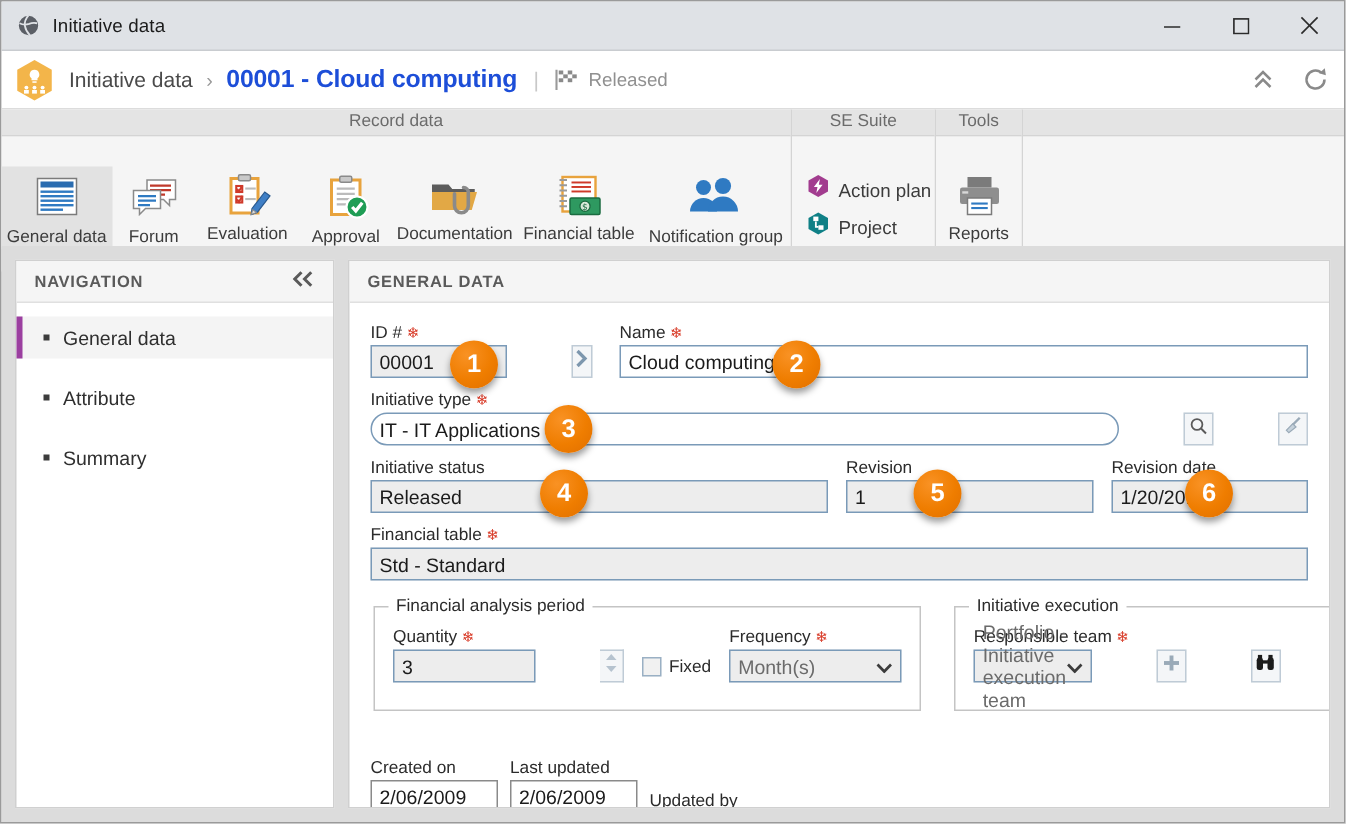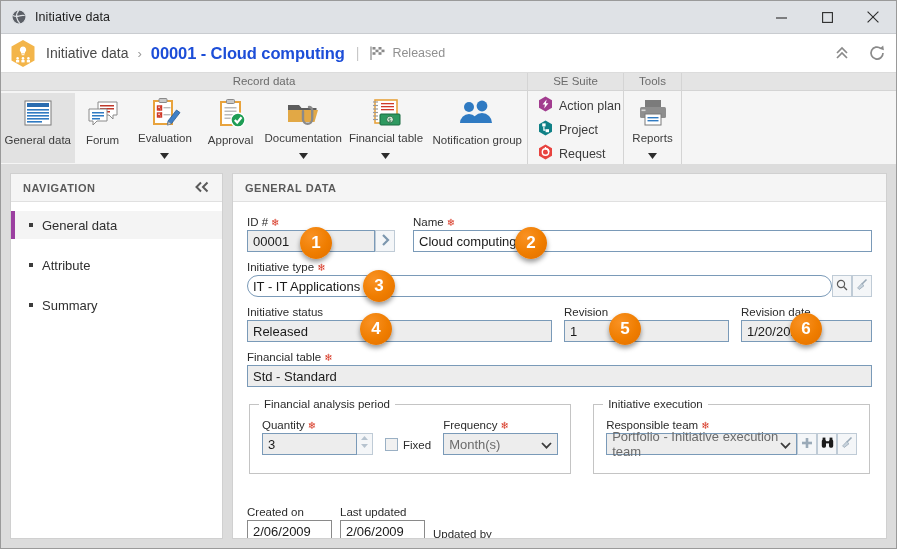--- a/index.html
+++ b/index.html
@@ -62,21 +62,21 @@
     display:flex;flex-direction:column;
     border-right:1px solid #d4d4d4;
     height:92px;box-sizing:border-box;
   }
   .grp.last{border-right:1px solid #d4d4d4;}
   .grp-title{
     height:17px;line-height:17px;text-align:center;
     font-size:11.5px;color:#6b6b6b;background:#e4e4e4;
     border-bottom:1px solid #d4d4d4;
   }
-  .grp-body{flex:1;display:flex;align-items:center;padding-top:0;background:#f5f5f5;}
+  .grp-body{flex:1;display:flex;align-items:flex-start;padding-top:20px;background:#f5f5f5;}
   .grp-filler{flex:1;height:92px;display:flex;flex-direction:column;}
   .grp-filler .grp-title{background:#e4e4e4;border-bottom:1px solid #d4d4d4;}
   .grp-filler .grp-body{background:#f5f5f5;}
 
   .rbtn{
     width:auto;min-width:56px;padding:4px 6px 0 6px;
     display:flex;flex-direction:column;align-items:center;
     cursor:default;height:70px;box-sizing:border-box;
     justify-content:flex-start;
   }
@@ -137,21 +137,21 @@
     display:flex;align-items:center;gap:3px;white-space:nowrap;line-height:13px;
   }
   .req{color:#d83a27;font-size:10px;line-height:10px;}
   .inp{
     height:22px;border:1px solid #7a9ab8;background:#eeeeee;
     box-sizing:border-box;display:flex;align-items:center;
     padding:0 5px;font-size:13px;color:#1b1b1b;
   }
   .inp.white{background:#ffffff;}
   .inp.ro{background:#ededed;}
-  .row{display:flex;align-items:flex-end;}
+  .row{display:flex;align-items:flex-end;gap:43px;}
   .sq-btn{
     width:20px;height:22px;border:1px solid #bfcbd6;background:#f4f6f8;
     box-sizing:border-box;display:flex;align-items:center;justify-content:center;
     cursor:default;
   }
 
   .fieldset{
     border:1px solid #c4c4c4;box-sizing:border-box;
     position:relative;padding:14px 12px 12px 12px;
   }

